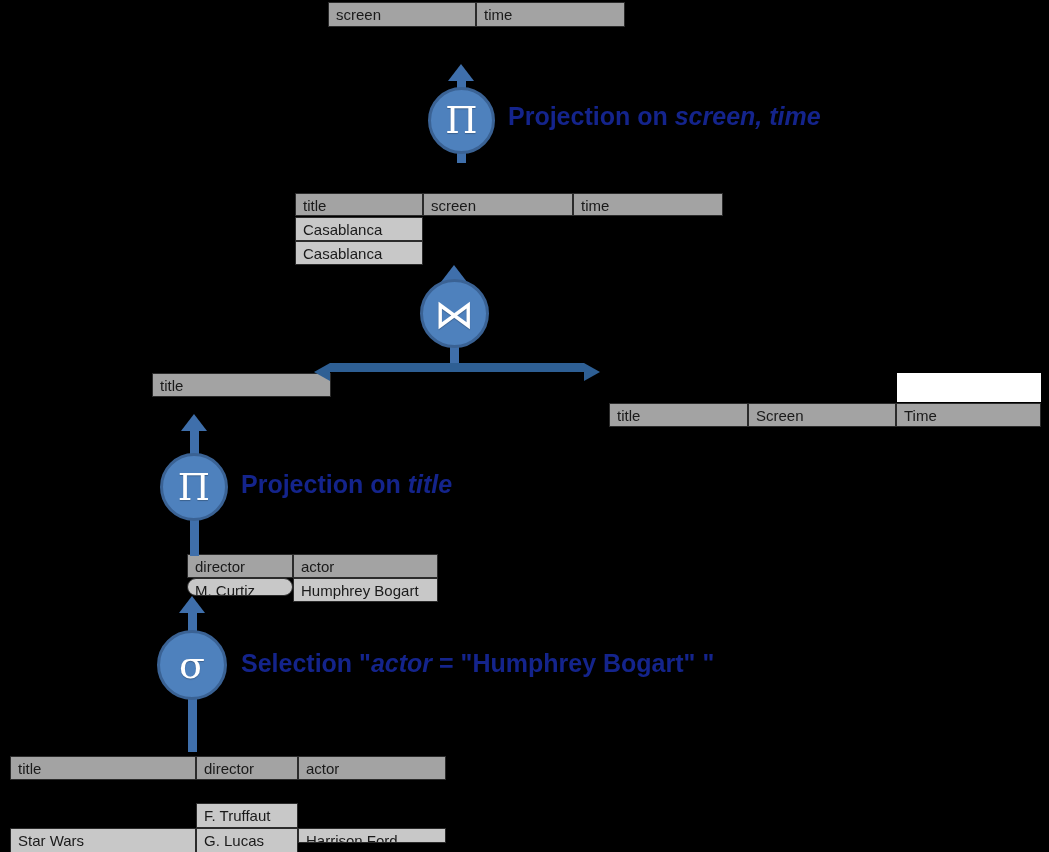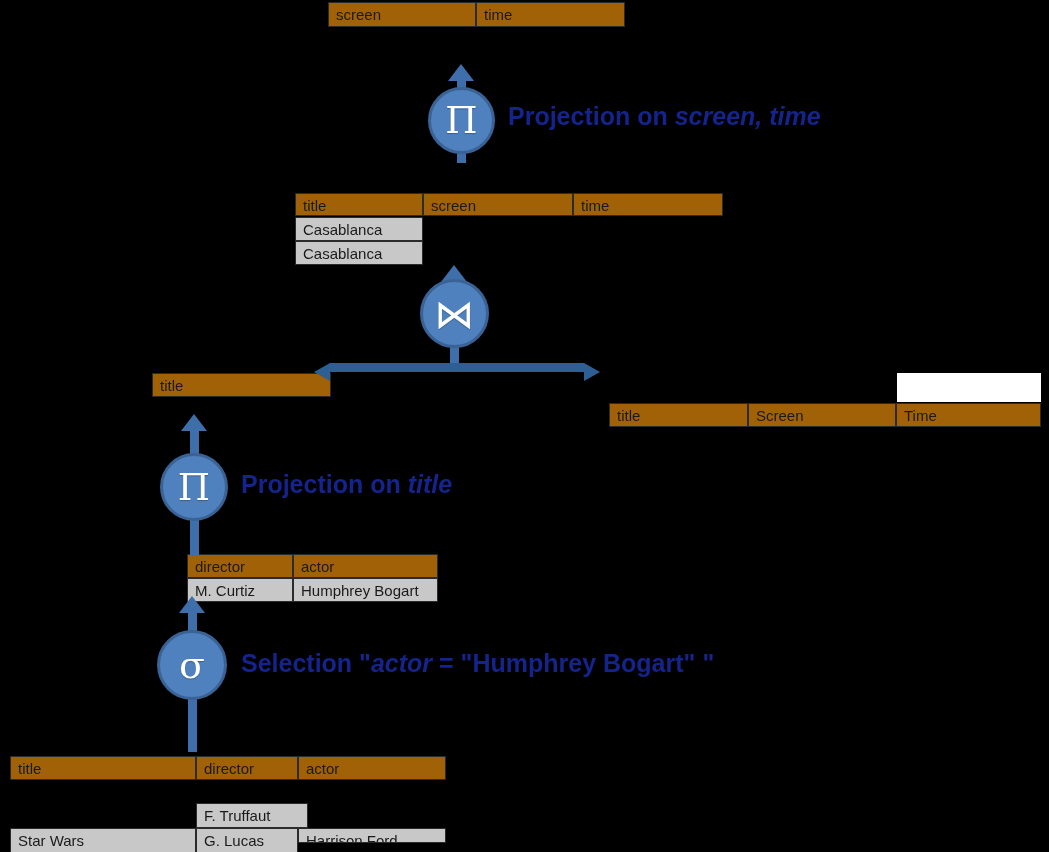--- a/index.html
+++ b/index.html
@@ -25,21 +25,21 @@
     border: 1px solid #2b2b2b;
     font-size: 15px;
     line-height: 1;
     color: #1a1a1a;
     padding: 4px 7px 0 7px;
     white-space: nowrap;
     overflow: hidden;
     font-family: "Liberation Sans", sans-serif;
   }
   .cell.header {
-    background: #a16207;
+    background: #a3a3a3;
     border-color: #2b2b2b;
   }
   .cell.data {
     background: #c8c8c8;
     border-color: #2b2b2b;
   }
   .cell.blank {
     background: #ffffff;
     border: none;
   }
@@ -163,36 +163,36 @@
   <div class="node" style="left:160px; top:453px; width:68px; height:68px; font-size:37px;">
     <span class="node-sym">Π</span>
   </div>
   <div class="oplabel" style="left:241px; top:472px;">
     <span>Projection on </span><i>title</i>
   </div>
   <div class="vstem" style="left:190px; top:518px; height:38px;"></div>
 
   <div class="cell header" style="left:187px; top:554px; width:106px; height:24px;">director</div>
   <div class="cell header" style="left:293px; top:554px; width:145px; height:24px;">actor</div>
-  <div class="cell data" style="left:187px; top:578px; width:106px; height:24px;">M. Curtiz</div>
+  <div class="cell data" style="left:187px; top:578px; width:106px; height:18px;border-radius:10px;">M. Curtiz</div>
   <div class="cell data" style="left:293px; top:578px; width:145px; height:24px;">Humphrey Bogart</div>
 
   <div class="vstem" style="left:188px; top:612px; height:20px;"></div>
   <div class="vhead" style="left:179px; top:596px;"></div>
   <div class="node" style="left:157px; top:630px; width:70px; height:70px; font-size:38px;">
     <span class="node-sym">σ</span>
   </div>
   <div class="oplabel" style="left:241px; top:651px;">
     <span>Selection </span><span>"</span><i>actor</i><span> = </span><span>"Humphrey Bogart"</span><span> "</span>
   </div>
   <div class="vstem" style="left:188px; top:698px; height:54px;"></div>
 
   <div class="cell header" style="left:10px; top:756px; width:186px; height:24px;">title</div>
   <div class="cell header" style="left:196px; top:756px; width:102px; height:24px;">director</div>
   <div class="cell header" style="left:298px; top:756px; width:148px; height:24px;">actor</div>
 
-  <div class="cell data" style="left:196px; top:803px; width:112px; height:25px;">F. Truffaut</div>
+  <div class="cell data" style="left:196px; top:803px; width:102px; height:25px;">F. Truffaut</div>
 
   <div class="cell data" style="left:10px; top:828px; width:186px; height:39px;">Star Wars</div>
   <div class="cell data" style="left:196px; top:828px; width:102px; height:25px;">G. Lucas</div>
   <div class="cell data" style="left:298px; top:828px; width:148px; height:15px;">Harrison Ford</div>
 
 </div>
 
 </body></html>

